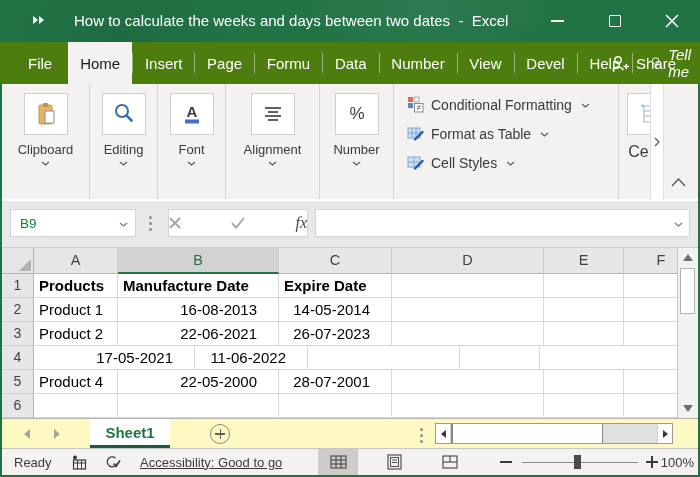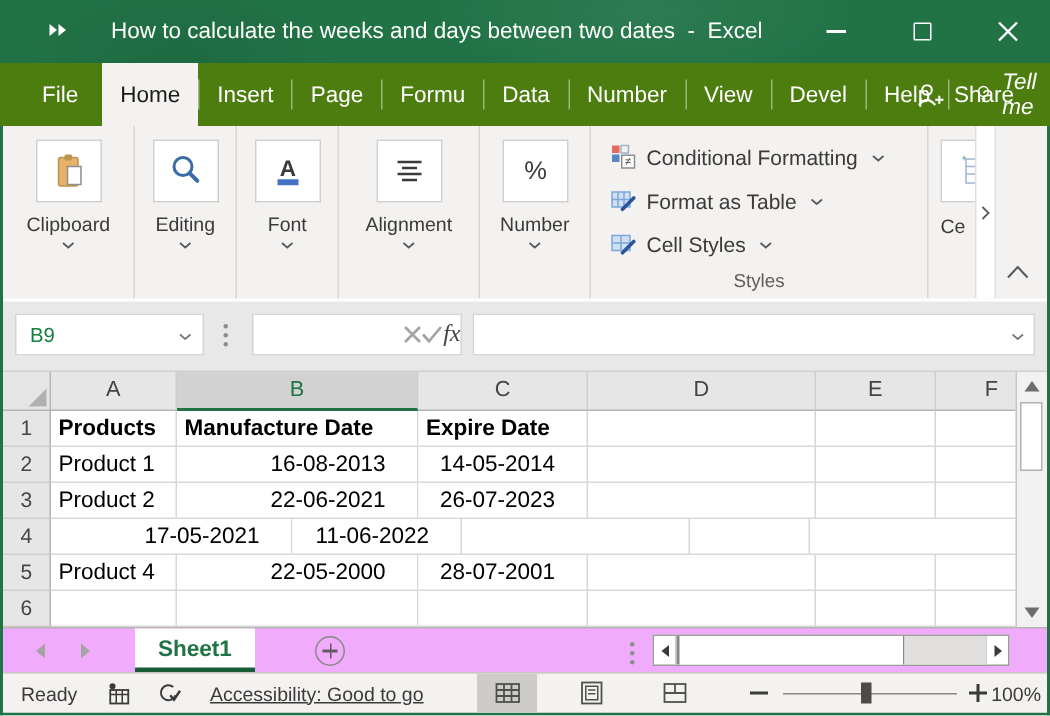--- a/index.html
+++ b/index.html
@@ -38,34 +38,34 @@
   .g-clipboard{width:88px;} .g-editing{width:68px;} .g-font{width:68px;} .g-align{width:94px;} .g-number{width:74px;}
   .rbox { width:44px; height:42px; background:#fff; border:1px solid #d1cfcd; display:flex; align-items:center; justify-content:center; }
   .rlabel { font-size:13px; color:#3b3a39; margin-top:7px; }
   .rchev { margin-top:4px; }
   .styles-group { width:225px; border-right:1px solid #d8d6d4; position:relative; padding:6px 0 0 13px; }
   .sitem { display:flex; align-items:center; height:29px; font-size:14px; color:#3b3a39; gap:7px; }
   .sitem .rchev { margin-top:2px; margin-left:2px; }
   .styles-label { position:absolute; bottom:5px; left:0; right:0; text-align:center; font-size:12.5px; color:#605e5c; }
   .cells-group { width:31px; overflow:hidden; position:relative; padding:9px 0 0 8px; }
   .cells-group .rbox { width:44px; }
-  .cells-label { font-size:13px; color:#3b3a39; margin-top:8px; margin-left:0; }
+  .cells-label { font-size:16px; color:#3b3a39; margin-top:8px; margin-left:0;text-align:center; }
   .rstrip { width:14px; background:#fff; border-left:1px solid #e1dfdd; border-right:1px solid #e1dfdd; display:flex; align-items:center; justify-content:center; }
   .rright { flex:1; position:relative; }
   .collapse-btn { position:absolute; bottom:8px; right:12px; }
 
   
   .formula-row { height:49px; background:#e8e8e8; border-top:2px solid #fff; border-bottom:1px solid #cfcfcf; position:relative; }
   .wbox { position:absolute; top:8px; height:28px; background:#fff; border:1px solid #d4d4d4; }
   .namebox { left:8px; width:126px; display:flex; align-items:center; font-size:13.5px; color:#15803d; padding-left:9px; }
   .namebox .chev { position:absolute; right:7px; top:12px; }
   .fdots, .hdots { display:flex; flex-direction:column; gap:3px; }
   .fdots { position:absolute; left:147px; top:15px; }
   .fdots i, .hdots i { width:3px; height:3px; border-radius:50%; background:#8f8d8b; }
-  .fbtns { left:166px; width:140px; display:flex; align-items:center; justify-content:flex-end; }
+  .fbtns { left:166px; width:140px; display:flex; align-items:center; justify-content:space-between; }
   .fx-label { font-family:"Liberation Serif","DejaVu Serif",serif; font-style:italic; font-size:16px; color:#444; }
   .finput { left:313px; right:8px; }
   .finput .chev { position:absolute; right:6px; top:12px; }
 
   
   .gridband { height:170px; position:relative; background:#fff; }
   .hdrrow { display:flex; height:26px; }
   .corner { width:32px; background:#e6e6e6; border-right:1px solid #b7b5b3; border-bottom:1px solid #b7b5b3; position:relative; }
   .corner i { position:absolute; right:2px; bottom:2px; width:0; height:0; border-left:12px solid transparent; border-bottom:12px solid #b3b1af; }
   .chdr { background:#e6e6e6; border-right:1px solid #cfcdcb; border-bottom:1px solid #b7b5b3; text-align:center; font-size:14.5px; color:#454442; line-height:25px; }
@@ -76,21 +76,21 @@
   .cell { background:#fff; border-right:1px solid #d8d8d8; border-bottom:1px solid #d8d8d8; font-size:15px; color:#000; line-height:23px; padding:0 5px; white-space:nowrap; overflow:hidden; }
   .cell.bold { font-weight:bold; }
   .cell.num { text-align:right; padding-right:21px; }
   .grid-right-pad { position:absolute; top:0; right:0; width:21px; height:170px; background:#f1f1f1; border-left:1px solid #c8c6c4; }
   .vs-up, .vs-down { position:absolute; left:5px; width:0; height:0; border-left:5px solid transparent; border-right:5px solid transparent; }
   .vs-up { top:6px; border-bottom:7px solid #6e6e6e; }
   .vs-down { bottom:6px; border-top:7px solid #6e6e6e; }
   .vs-thumb { position:absolute; top:20px; left:2px; width:15px; height:46px; background:#fff; border:1px solid #b4b2b0; }
 
   
-  .tabbar { height:30px; background:#f0abfc; border-top:1px solid #b7b5b3; display:flex; align-items:center; position:relative; }
+  .tabbar { height:30px; background:#fef9c3; border-top:1px solid #b7b5b3; display:flex; align-items:center; position:relative; }
   .snav { display:flex; gap:24px; margin-left:22px; }
   .snav i { width:0; height:0; border-top:5px solid transparent; border-bottom:5px solid transparent; }
   .snav .left { border-right:6px solid #a6a4a2; }
   .snav .right { border-left:6px solid #a6a4a2; }
   .sheettab { margin-left:30px; width:80px; height:29px; background:#fff; border-bottom:3px solid #1a5c38; display:flex; align-items:center; justify-content:center; color:#217346; font-weight:bold; font-size:15px; }
   .newsheet { margin-left:40px; width:20px; height:20px; border:1px solid #8a8886; border-radius:50%; position:relative; }
   .newsheet i { position:absolute; background:#5f5d5b; }
   .newsheet .h { left:4px; top:8.5px; width:10px; height:1.5px; }
   .newsheet .v { left:8.5px; top:4px; width:1.5px; height:10px; }
   .hdots { position:absolute; left:418px; top:9px; }
@@ -284,21 +284,20 @@
             <rect x="1" y="3" width="12" height="10" fill="#cfe0f1" stroke="#7da7d9"></rect>
             <line x1="1" y1="8" x2="13" y2="8" stroke="#7da7d9"></line>
             <line x1="7" y1="3" x2="7" y2="13" stroke="#7da7d9"></line>
             <line x1="8" y1="14.5" x2="15.5" y2="7" stroke="#2b579a" stroke-width="2.4" stroke-linecap="round"></line>
           </svg>
           <span>Cell Styles</span>
           <svg class="rchev" width="9" height="5" viewBox="0 0 9 5">
               <polyline points="1,1 4.5,4 8,1" fill="none" stroke="#5a5a5a" stroke-width="1.2"></polyline>
             </svg>
         </div>
-        <div class="styles-label">Styles</div>
       </div>
 
       <div class="cells-group">
         <div class="rbox">
           <svg width="22" height="26" viewBox="0 0 22 26">
             <text x="3" y="6" font-size="6" fill="#1a7f7a" font-family="Liberation Sans, sans-serif">+</text>
             <rect x="6" y="5" width="10" height="16" fill="#fff" stroke="#9fb6ce"></rect>
             <line x1="6" y1="10" x2="16" y2="10" stroke="#9fb6ce"></line>
             <line x1="6" y1="15" x2="16" y2="15" stroke="#9fb6ce"></line>
           </svg>

